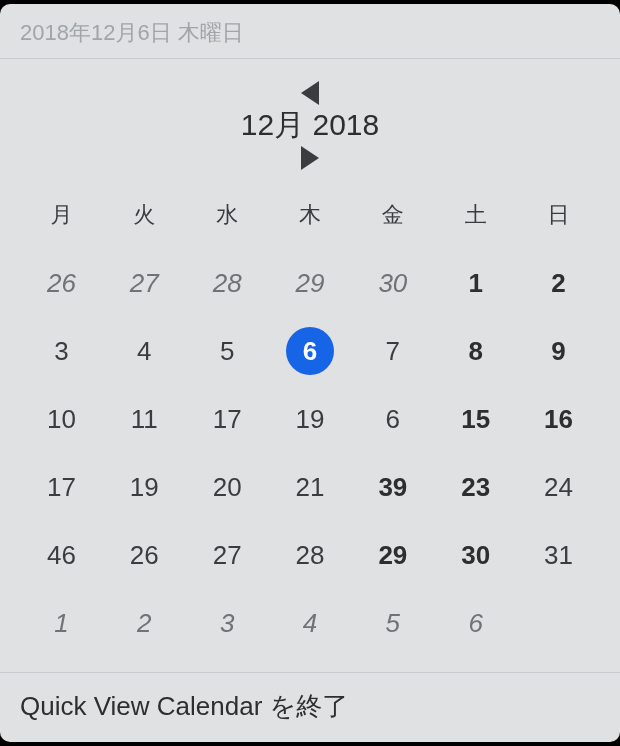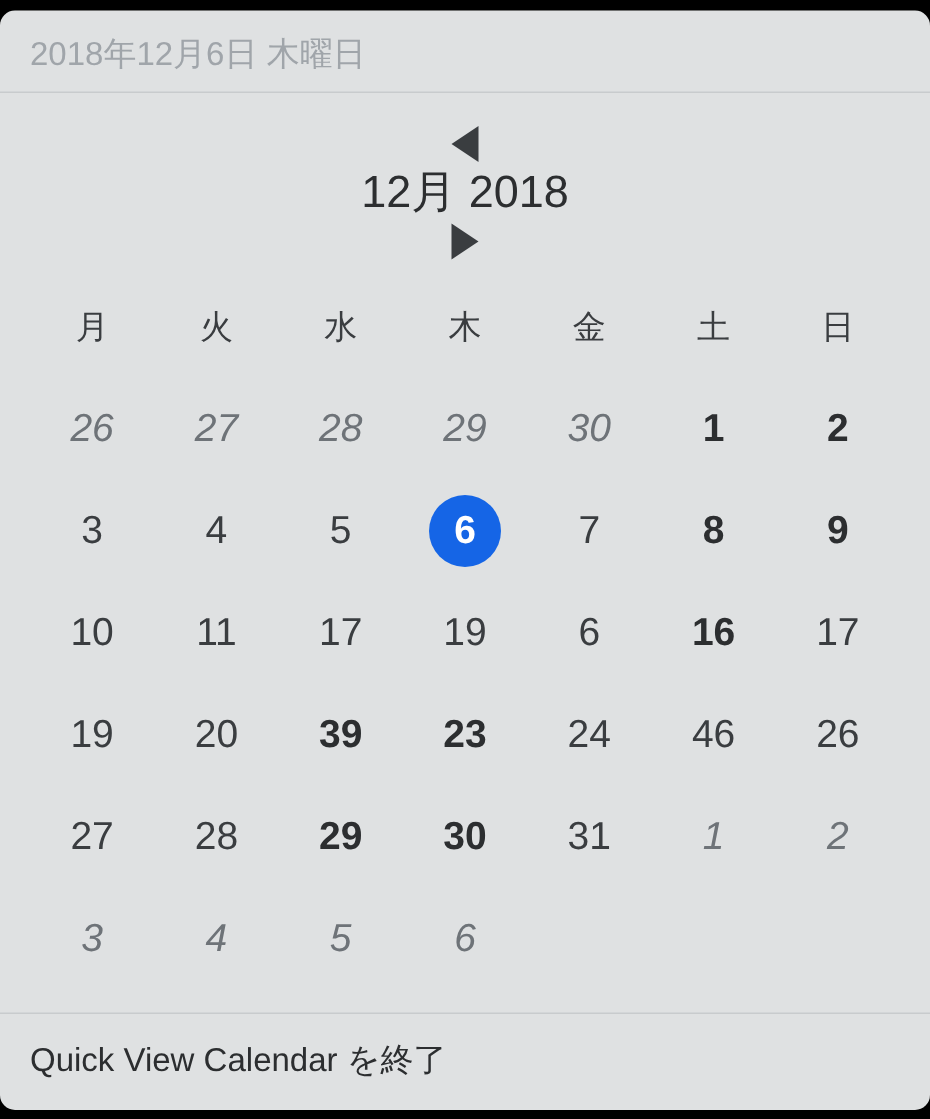--- a/index.html
+++ b/index.html
@@ -97,21 +97,21 @@
       border-radius: 50%;
       background: #1565e6;
       color: #fff;
       display: flex;
       align-items: center;
       justify-content: center;
       font-weight: 600;
     }
     .footer {
       padding: 16px 20px 18px 20px;
-      font-size: 22px;
+      font-size: 26px;
       color: #2c2e30;
       cursor: pointer;
     }
   </style>
 </head>
 <body>
 
 <div class="calendar-panel">
   <div class="date-header">2018年12月6日 木曜日</div>
   <div class="divider"></div>
@@ -144,24 +144,26 @@
         <div class="day-circle">6</div>
       </div>
       <div class="day-cell">7</div>
       <div class="day-cell weekend">8</div>
       <div class="day-cell weekend">9</div>
       <div class="day-cell">10</div>
       <div class="day-cell">11</div>
       <div class="day-cell">17</div>
       <div class="day-cell">19</div>
       <div class="day-cell">6</div>
+      <div class="day-cell weekend">15</div>
       <div class="day-cell weekend">16</div>
       <div class="day-cell">17</div>
       <div class="day-cell">19</div>
       <div class="day-cell">20</div>
+      <div class="day-cell">21</div>
       <div class="day-cell weekend">39</div>
       <div class="day-cell weekend">23</div>
       <div class="day-cell">24</div>
       <div class="day-cell">46</div>
       <div class="day-cell">26</div>
       <div class="day-cell">27</div>
       <div class="day-cell">28</div>
       <div class="day-cell weekend">29</div>
       <div class="day-cell weekend">30</div>
       <div class="day-cell">31</div>

